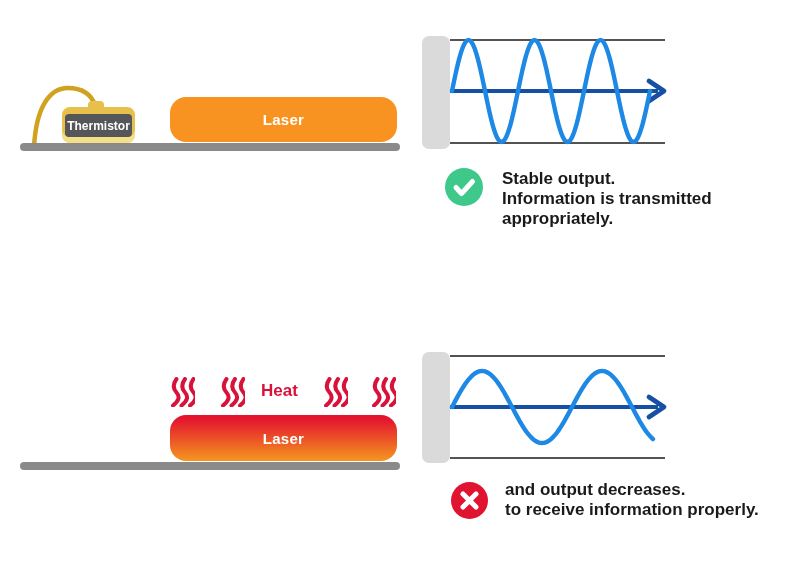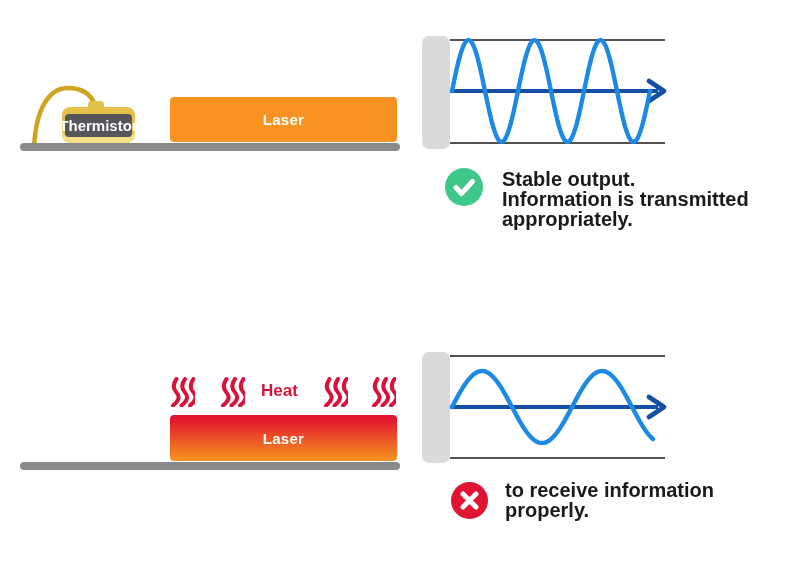--- a/index.html
+++ b/index.html
@@ -1,54 +1,54 @@
 <!DOCTYPE html>
 <html style="--laser-orange: #F89321; --laser-red-top: #E3142E; --laser-red-bottom: #F49120; --heat-red: #D8123A; --wave-blue: #1E88E5; --arrow-blue: #1650A5; --line-dark: #1A1A1A; --ground-gray: #8A8A8A; --block-gray: #DADADA; --check-green: #3EC98B; --cross-red: #E01330; --gold-body: #E6C04A; --gold-wire: #CFA21F; --band-gray: #55565A; --text-dark: #1A1A1A;"><head>
 <meta charset="utf-8">
 <style>
   html,body{margin:0;padding:0;background:#fff;}
   .stage{position:relative;width:800px;height:585px;background:#fff;overflow:hidden;
          font-family:"Liberation Sans","DejaVu Sans",sans-serif;}
 
   
   .ground{position:absolute;left:20px;width:380px;height:8px;border-radius:4px;background:var(--ground-gray);}
-  .laser{position:absolute;left:170px;width:227px;border-radius:4px;display:flex;align-items:center;justify-content:center;}
+  .laser{position:absolute;left:170px;width:227px;border-radius:16px;display:flex;align-items:center;justify-content:center;}
   .laser-top{top:97px;height:45px;background:var(--laser-orange);}
   .laser-bottom{top:415px;height:46px;background:linear-gradient(180deg,var(--laser-red-top) 8%,var(--laser-red-bottom) 96%);}
   .laser-label{color:#fff;font-weight:700;font-size:15px;letter-spacing:.3px;}
 
   .wire{position:absolute;left:28px;top:82px;width:80px;height:70px;}
   .wire path{stroke:var(--gold-wire);stroke-width:4.5;fill:none;stroke-linecap:round;}
   .nub{position:absolute;left:88px;top:101px;width:16px;height:8px;background:var(--gold-body);
        border-radius:4px 4px 0 0;}
   .thermistor{position:absolute;left:62px;top:107px;width:73px;height:36px;background:var(--gold-body);
        border-radius:8px;box-shadow:inset 0 -6px 0 rgba(255,248,190,.55);}
   .thermistor-band{position:absolute;left:3px;top:7px;width:67px;height:23px;background:var(--band-gray);
        border-radius:4px;display:flex;align-items:center;justify-content:center;}
-  .thermistor-band span{color:#fff;font-weight:700;font-size:15px;}
+  .thermistor-band span{color:#fff;font-weight:700;font-size:12px;}
 
   .heat{position:absolute;top:377px;width:26px;height:30px;}
   .heat path{stroke:var(--heat-red);stroke-width:4;fill:none;stroke-linecap:round;}
   .heat-label{position:absolute;left:261px;top:381px;color:var(--heat-red);
        font-weight:700;font-size:17px;}
 
   
   .panel{position:absolute;left:418px;width:256px;}
   .panel .emitter{fill:var(--block-gray);}
   .panel .guide{stroke:var(--line-dark);stroke-width:1.7;}
   .panel .shaft{stroke:var(--arrow-blue);stroke-width:4;}
   .panel .chevron{stroke:var(--arrow-blue);stroke-width:4.8;fill:none;stroke-linecap:round;stroke-linejoin:round;}
   .panel .wave{stroke:var(--wave-blue);stroke-width:4.4;fill:none;stroke-linecap:round;stroke-linejoin:round;}
 
   
   .badge{position:absolute;}
   .badge-green{fill:var(--check-green);}
   .badge-red{fill:var(--cross-red);}
   .badge-mark{stroke:#fff;stroke-width:5;fill:none;stroke-linecap:round;stroke-linejoin:round;}
-  .caption{position:absolute;color:var(--text-dark);font-weight:700;font-size:20px;line-height:20px;}
+  .caption{position:absolute;color:var(--text-dark);font-weight:700;font-size:17px;line-height:20px;}
 </style>
 </head>
 <body>
 
 <div class="stage">
 
   <svg class="wire" viewBox="0 0 80 70">
     <path d="M6 65 C 8 28, 20 6, 40 6 C 54 6, 63 12, 67 23"></path>
   </svg>
   <div class="nub"></div>
@@ -116,16 +116,17 @@
     <line class="shaft" x1="32" y1="62" x2="240" y2="62"></line>
     <path class="chevron" d="M231 52 L246 62 L231 72"></path>
     <path class="wave" d="M34.0 62.0 L35.5 59.2 L37.0 56.4 L38.5 53.6 L40.0 50.9 L41.5 48.2 L43.0 45.7 L44.5 43.2 L46.0 40.8 L47.5 38.6 L49.0 36.5 L50.5 34.6 L52.0 32.9 L53.5 31.3 L55.0 29.9 L56.5 28.7 L58.0 27.8 L59.5 27.0 L61.0 26.4 L62.5 26.1 L64.0 26.0 L65.5 26.1 L67.0 26.4 L68.5 27.0 L70.0 27.8 L71.5 28.7 L73.0 29.9 L74.5 31.3 L76.0 32.9 L77.5 34.6 L79.0 36.5 L80.5 38.6 L82.0 40.8 L83.5 43.2 L85.0 45.7 L86.5 48.2 L88.0 50.9 L89.5 53.6 L91.0 56.4 L92.5 59.2 L94.0 62.0 L95.5 64.8 L97.0 67.6 L98.5 70.4 L100.0 73.1 L101.5 75.8 L103.0 78.3 L104.5 80.8 L106.0 83.2 L107.5 85.4 L109.0 87.5 L110.5 89.4 L112.0 91.1 L113.5 92.7 L115.0 94.1 L116.5 95.3 L118.0 96.2 L119.5 97.0 L121.0 97.6 L122.5 97.9 L124.0 98.0 L125.5 97.9 L127.0 97.6 L128.5 97.0 L130.0 96.2 L131.5 95.3 L133.0 94.1 L134.5 92.7 L136.0 91.1 L137.5 89.4 L139.0 87.5 L140.5 85.4 L142.0 83.2 L143.5 80.8 L145.0 78.3 L146.5 75.8 L148.0 73.1 L149.5 70.4 L151.0 67.6 L152.5 64.8 L154.0 62.0 L155.5 59.2 L157.0 56.4 L158.5 53.6 L160.0 50.9 L161.5 48.2 L163.0 45.7 L164.5 43.2 L166.0 40.8 L167.5 38.6 L169.0 36.5 L170.5 34.6 L172.0 32.9 L173.5 31.3 L175.0 29.9 L176.5 28.7 L178.0 27.8 L179.5 27.0 L181.0 26.4 L182.5 26.1 L184.0 26.0 L185.5 26.1 L187.0 26.4 L188.5 27.0 L190.0 27.8 L191.5 28.7 L193.0 29.9 L194.5 31.3 L196.0 32.9 L197.5 34.6 L199.0 36.5 L200.5 38.6 L202.0 40.8 L203.5 43.2 L205.0 45.7 L206.5 48.2 L208.0 50.9 L209.5 53.6 L211.0 56.4 L212.5 59.2 L214.0 62.0 L215.5 64.8 L217.0 67.6 L218.5 70.4 L220.0 73.1 L221.5 75.8 L223.0 78.3 L224.5 80.8 L226.0 83.2 L227.5 85.4 L229.0 87.5 L230.5 89.4 L232.0 91.1 L233.5 92.7 L235.0 94.1 "></path>
   </svg>
 
   <svg class="badge" style="left:451px;top:482px;" width="37" height="37" viewBox="0 0 37 37">
     <circle class="badge-red" cx="18.5" cy="18.5" r="18.5"></circle>
     <path class="badge-mark" d="M12 12 L25 25 M25 12 L12 25"></path>
   </svg>
   <div class="caption" style="left:505px;top:480px;">
+    <div>and output decreases.</div>
     <div>to receive information properly.</div>
   </div>
 
 </div>
 
 </body></html>

